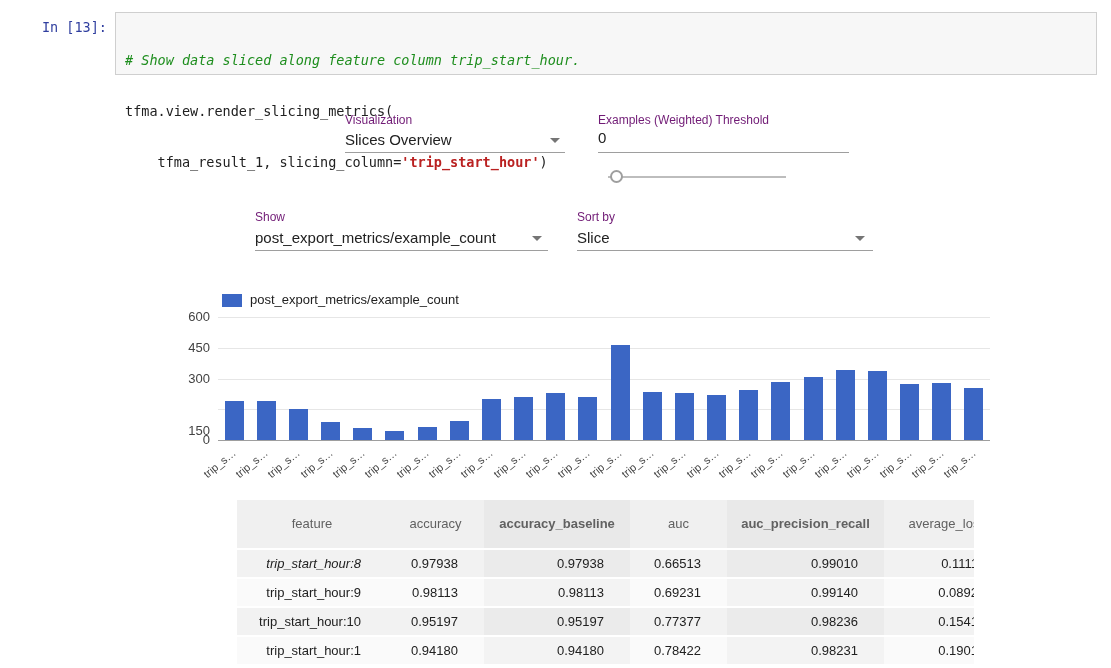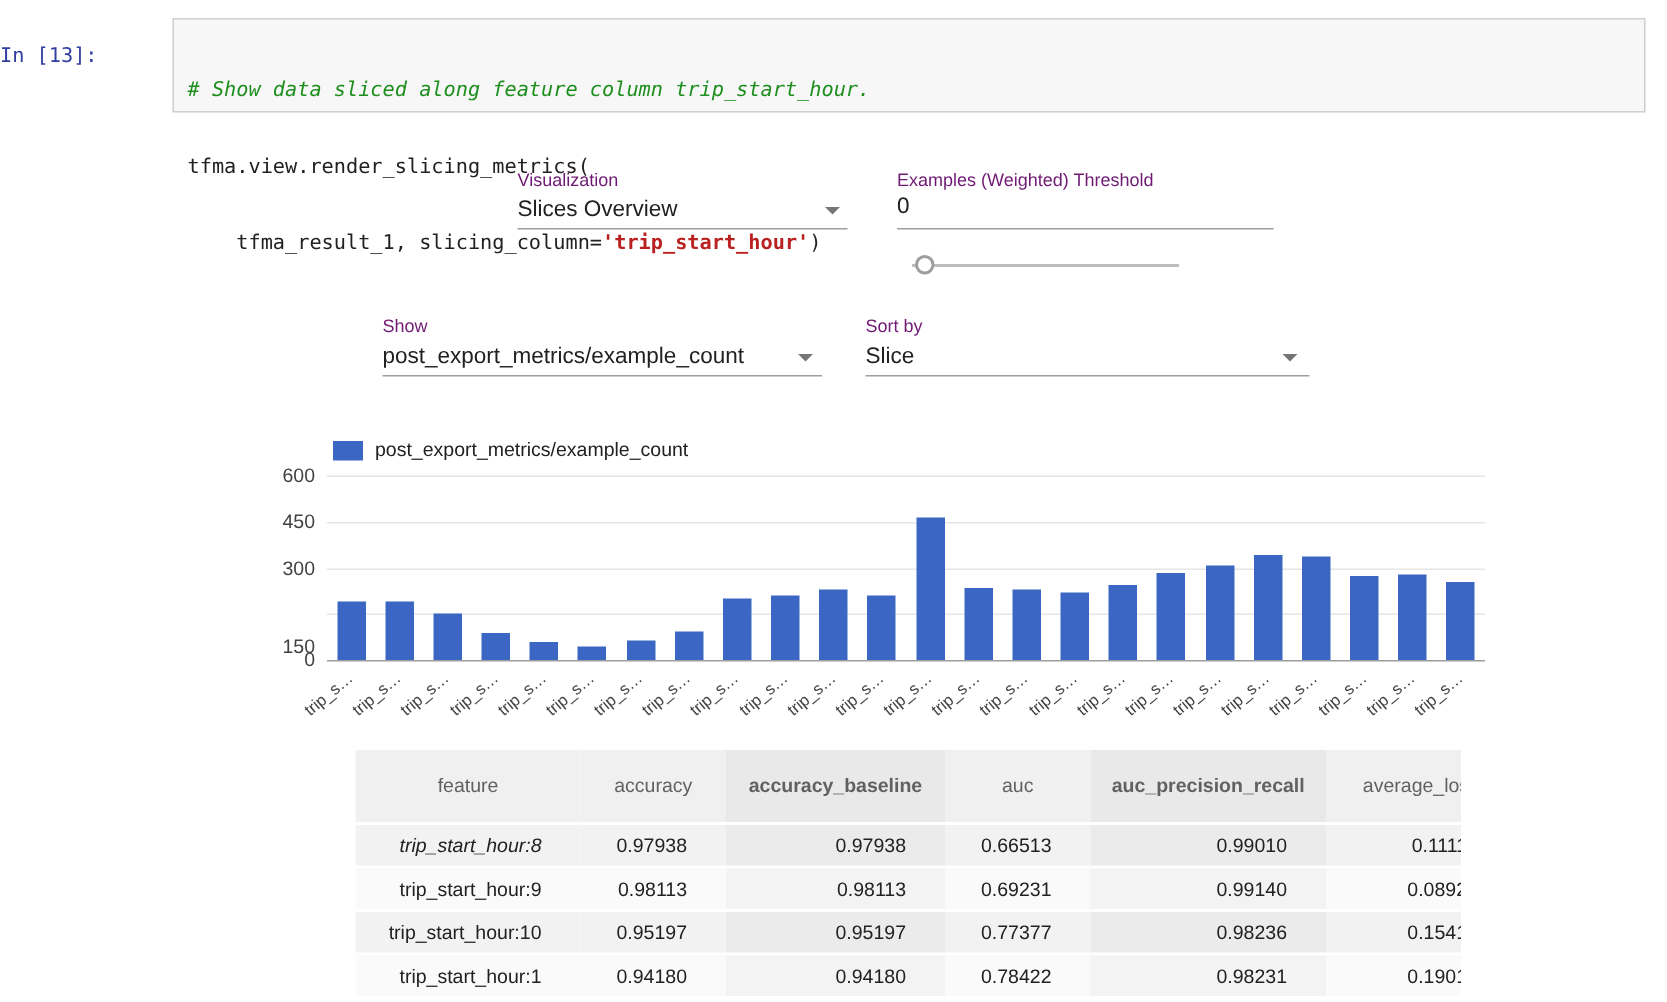--- a/index.html
+++ b/index.html
@@ -2,21 +2,21 @@
 <html><head>
 <meta charset="utf-8">
 <style>
   * { margin:0; padding:0; box-sizing:border-box; }
   html,body { background:#fff; }
   #page { position:relative; width:1111px; height:668px; background:#fff; overflow:hidden;
           font-family:"Liberation Sans", sans-serif; }
   .mono { font-family:"DejaVu Sans Mono","Liberation Mono",monospace; }
 
   
-  .prompt { position:absolute; left:0; top:29px; width:107px; 
+  .prompt { position:absolute; left:0; top:19px; width:107px; text-align:right;
             color:#303f9f; font-size:13.5px; }
   .code-box { position:absolute; left:115px; top:12px; width:982px; height:63px;
               background:#f7f7f7; border:1px solid #cfcfcf; padding:5px 9px;
               font-size:13.5px; line-height:17px; color:#212121; white-space:pre; }
   .tok-comment { color:#1e8e1e; font-style:italic; }
   .tok-string  { color:#ba2121;font-weight:bold; }
 
   
   .ctl-label { position:absolute; font-size:12px; color:#701a75; }
   .ctl-value { position:absolute; font-size:15px; color:#212121; white-space:nowrap; }

